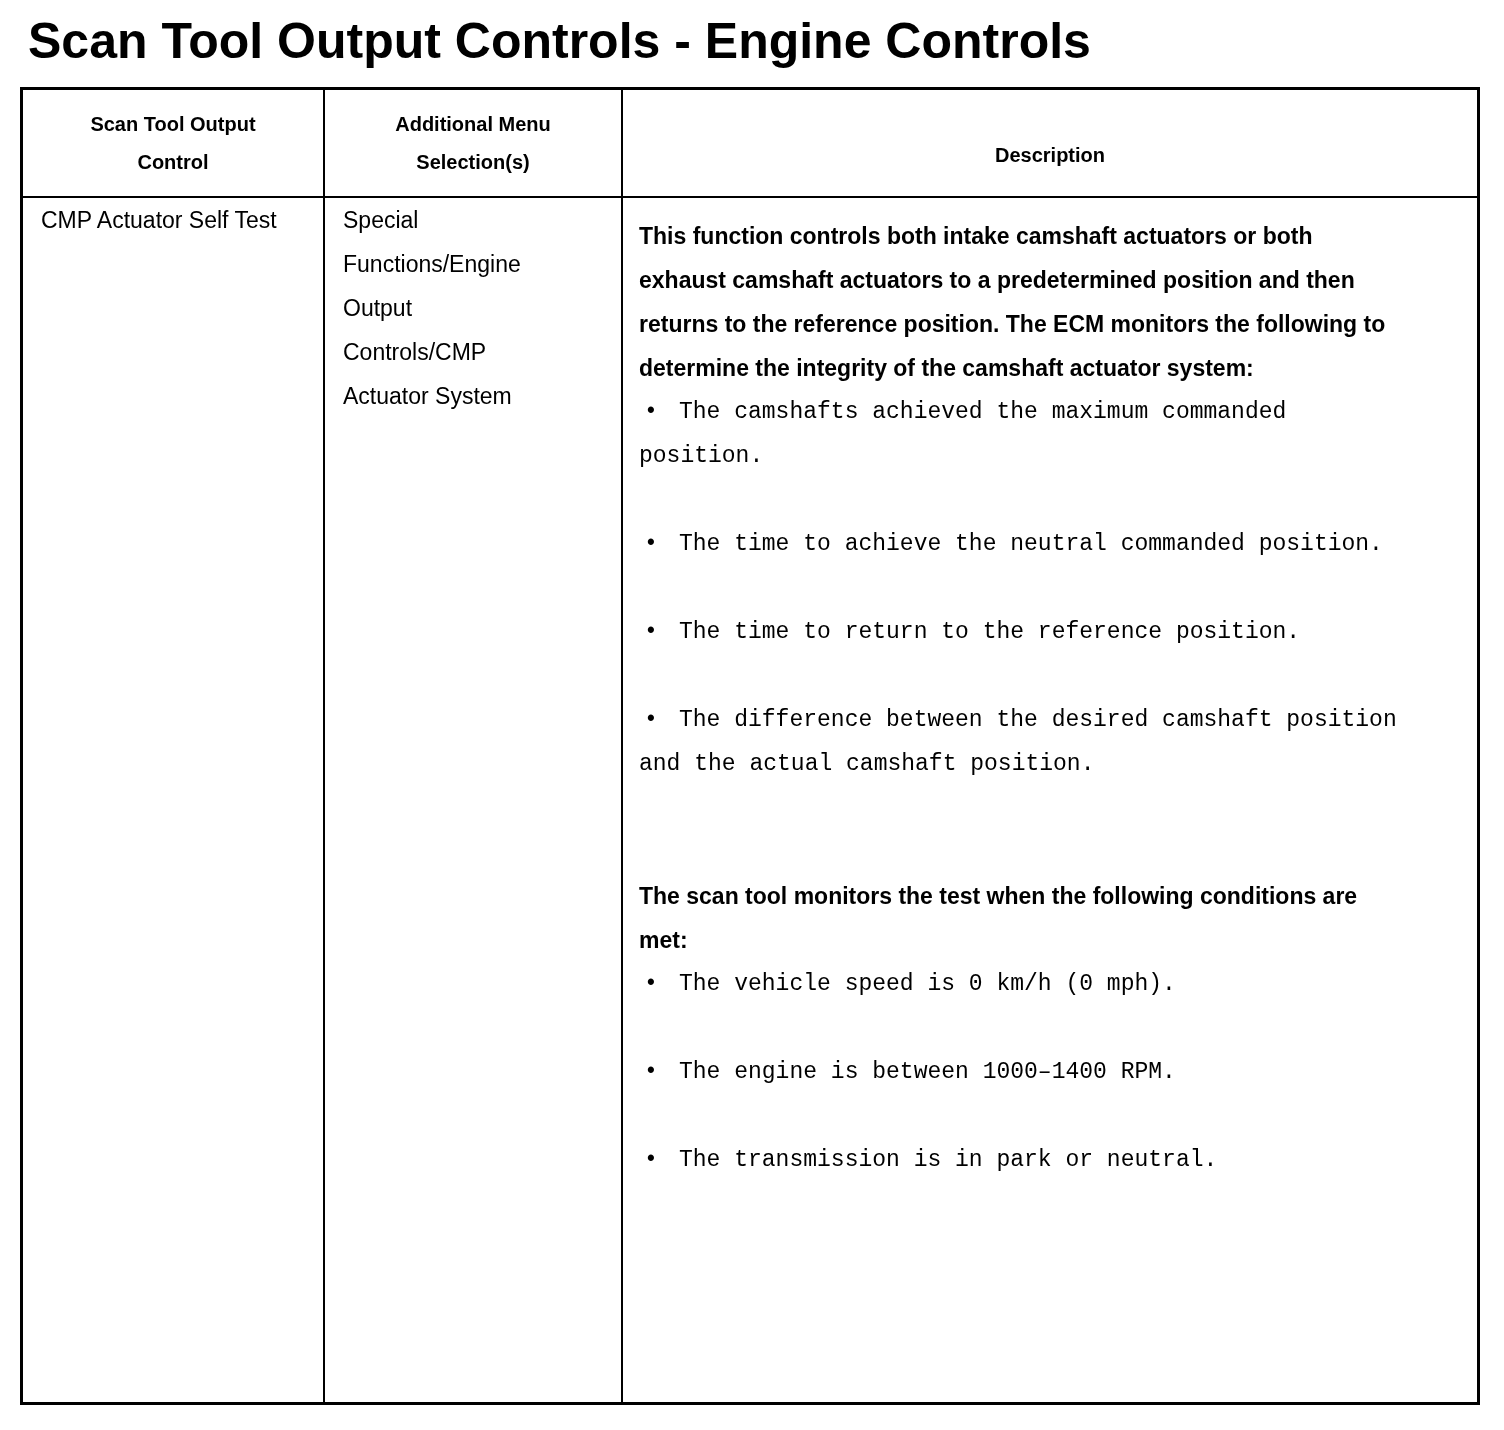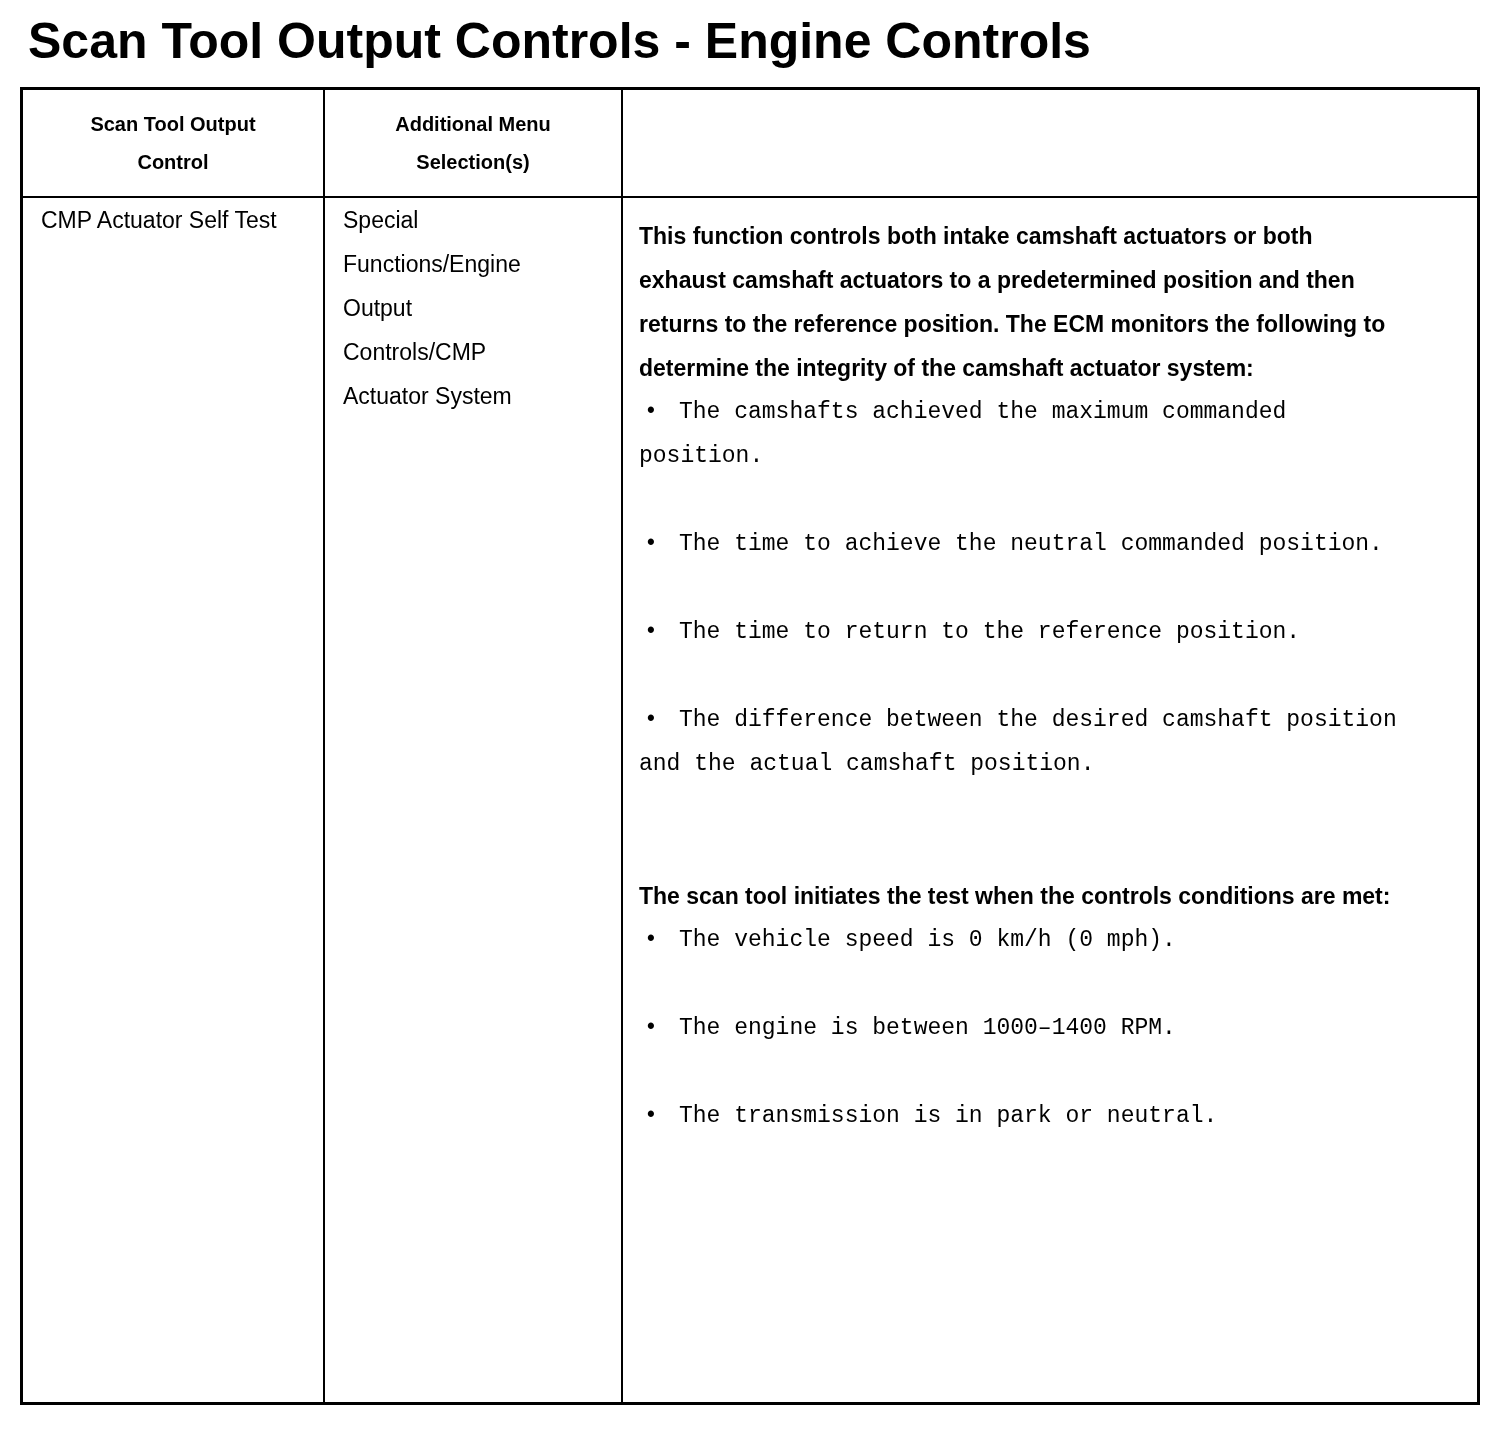--- a/index.html
+++ b/index.html
@@ -86,20 +86,21 @@
 
 <div class="page">
 
   <h1 class="page-title">Scan Tool Output Controls - Engine Controls</h1>
 
   <div class="tbl">
 
     <div class="thead">
       <div class="th b-r">Scan Tool Output Control</div>
       <div class="th b-r">Additional Menu Selection(s)</div>
+      <div class="th th-desc">Description</div>
     </div>
 
     <div class="trow">
 
       <div class="td td-center b-r">
         <div class="control-text">CMP Actuator Self Test</div>
       </div>
 
       <div class="td td-center b-r">
         <div class="menu-text">Special Functions/Engine Output Controls/CMP Actuator System</div>
@@ -118,21 +119,21 @@
         </div>
 
         <div class="bullet">
           <span class="bullet-marker"></span><span>The time to return to the reference position.</span>
         </div>
 
         <div class="bullet">
           <span class="bullet-marker"></span><span>The difference between the desired camshaft position and the actual camshaft position.</span>
         </div>
 
-        <p class="conditions-intro">The scan tool initiates the test when the controls conditions are met:</p>
+        <p class="conditions-intro">The scan tool monitors the test when the following conditions are met:</p>
 
         <div class="bullet">
           <span class="bullet-marker"></span><span>The vehicle speed is 0 km/h (0 mph).</span>
         </div>
 
         <div class="bullet">
           <span class="bullet-marker"></span><span>The engine is between 1000–1400 RPM.</span>
         </div>
 
         <div class="bullet">

